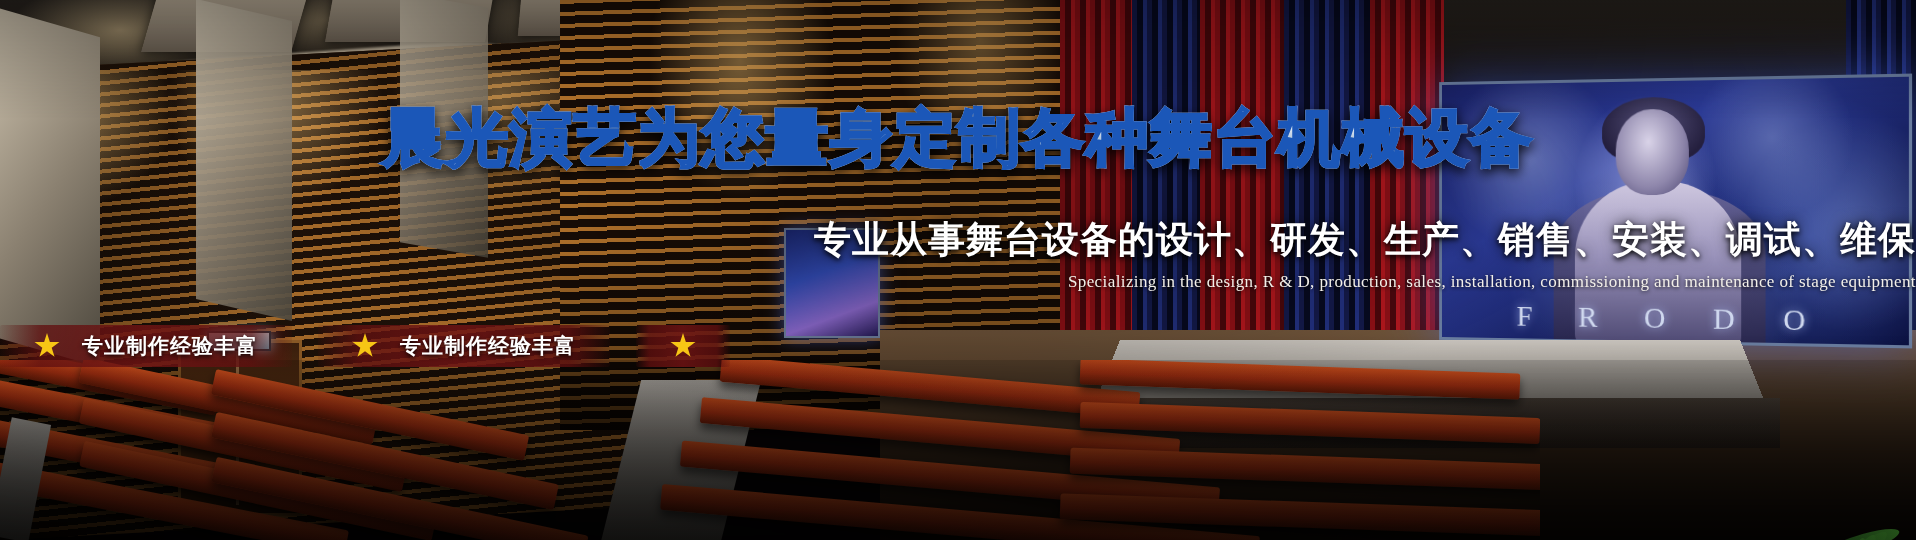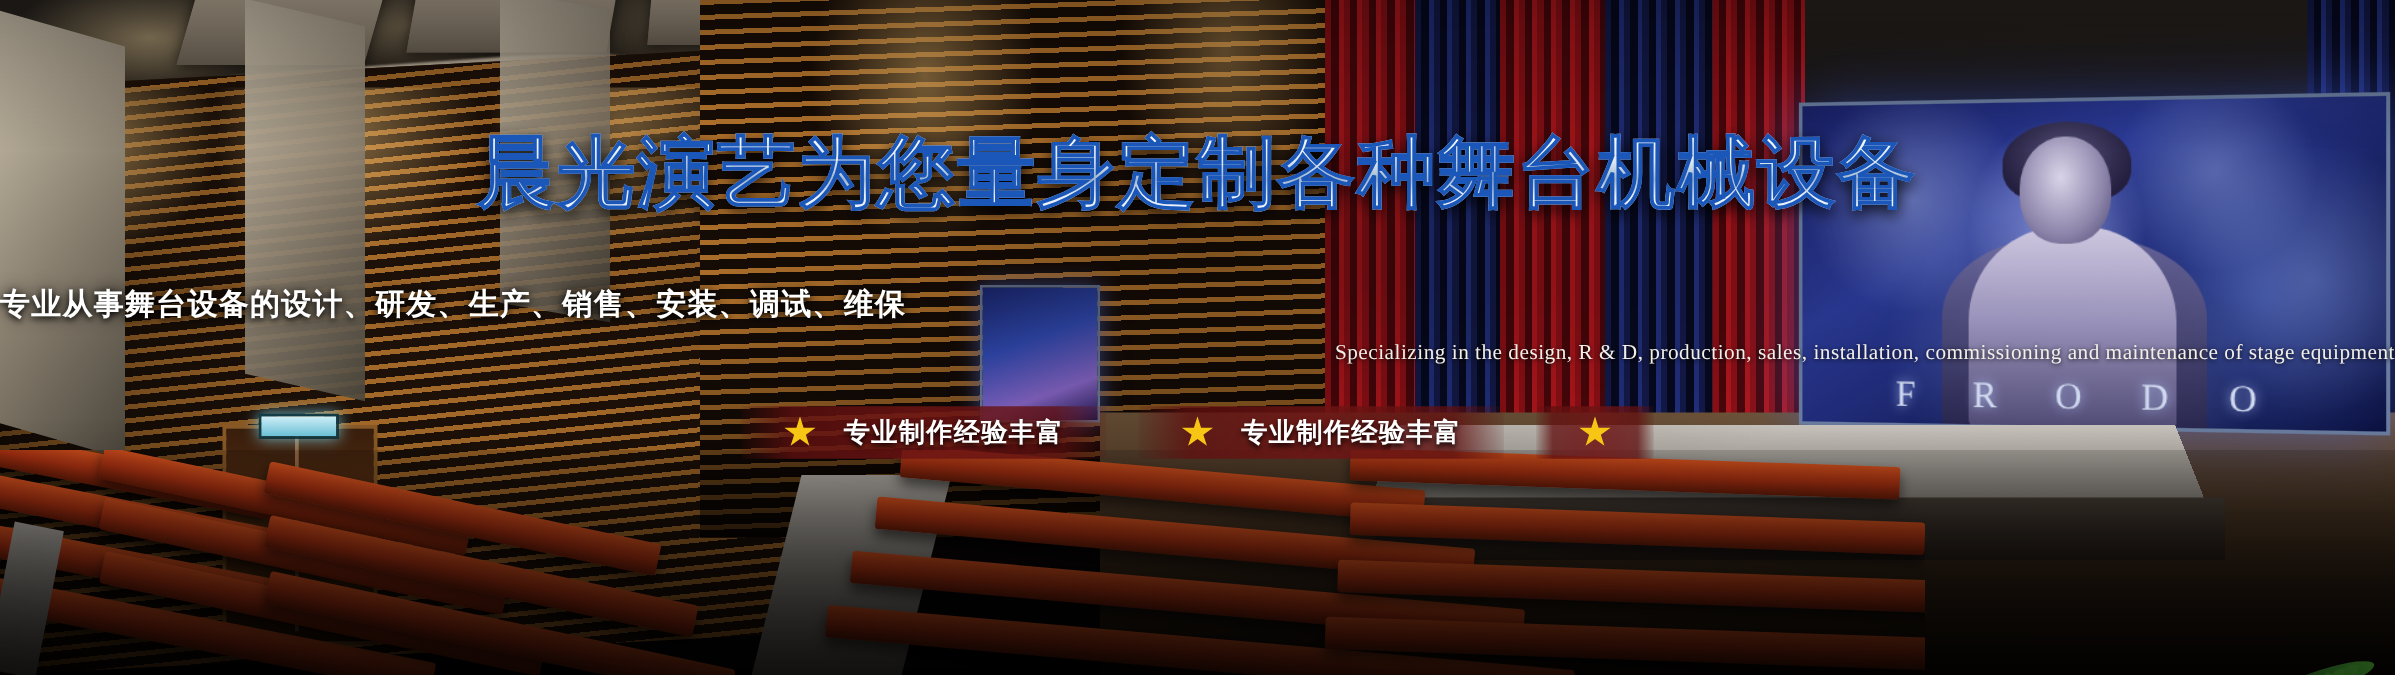--- a/index.html
+++ b/index.html
@@ -214,53 +214,52 @@
       linear-gradient(180deg, rgba(0,0,0,.35) 0%, rgba(0,0,0,0) 22%, rgba(0,0,0,0) 62%, rgba(0,0,0,.45) 100%);
     pointer-events:none;
   }
 
   
   .content{position:absolute;inset:0;}
 
   .headline{
     position:absolute;left:0;right:0;top:104px;text-align:center;
     font-family:"DejaVu Sans","Liberation Sans",sans-serif;
-    font-weight:normal;font-size:62px;line-height:68px;
+    font-weight:bold;font-size:62px;line-height:68px;
     letter-spacing:2px;
     color:#e8eef6;
     background:linear-gradient(180deg,#ffffff 0%,#dbe6f2 38%,#9fb6cf 58%,#e9f1fa 78%);
     -webkit-background-clip:text;background-clip:text;
     -webkit-text-fill-color:transparent;
     -webkit-text-stroke:3px #1b57b8;
     paint-order:stroke fill;
     filter:drop-shadow(0 4px 6px rgba(0,0,0,.85));
     white-space:nowrap;
   }
 
   .subhead{
-    position:absolute;left:0;right:0;top:215px;text-align:left;
+    position:absolute;left:0;right:0;top:215px;text-align:right;
     font-family:"DejaVu Sans","Liberation Sans",sans-serif;
-    font-weight:bold;font-size:24px;letter-spacing:1px;
+    font-weight:bold;font-size:37px;letter-spacing:1px;
     color:#ffffff;
     text-shadow:0 2px 5px rgba(0,0,0,.95),0 0 14px rgba(0,0,0,.8);
     white-space:nowrap;
-    margin-top:12px;
   }
 
   .english{
     position:absolute;left:0;right:0;top:272px;text-align:right;
     font-family:"Liberation Serif","DejaVu Serif",serif;
     font-size:17px;letter-spacing:.4px;color:#f2efe8;
     text-shadow:0 1px 4px rgba(0,0,0,.95);
     white-space:nowrap;
   }
 
   .features{
     position:absolute;left:0;right:0;top:325px;
-    display:flex;justify-content:center;align-items:center;gap:26px;
+    display:flex;justify-content:flex-start;align-items:center;gap:26px;
   }
   .feature{
     display:flex;align-items:center;gap:22px;
     height:42px;padding:0 34px;
     background:linear-gradient(90deg, rgba(86,14,14,.10) 0%, rgba(96,16,16,.78) 14%, rgba(110,20,20,.86) 50%, rgba(96,16,16,.78) 86%, rgba(86,14,14,.10) 100%);
     border-radius:2px;
   }
   .star{
     width:26px;height:26px;flex:0 0 26px;
     background:#f7c615;

